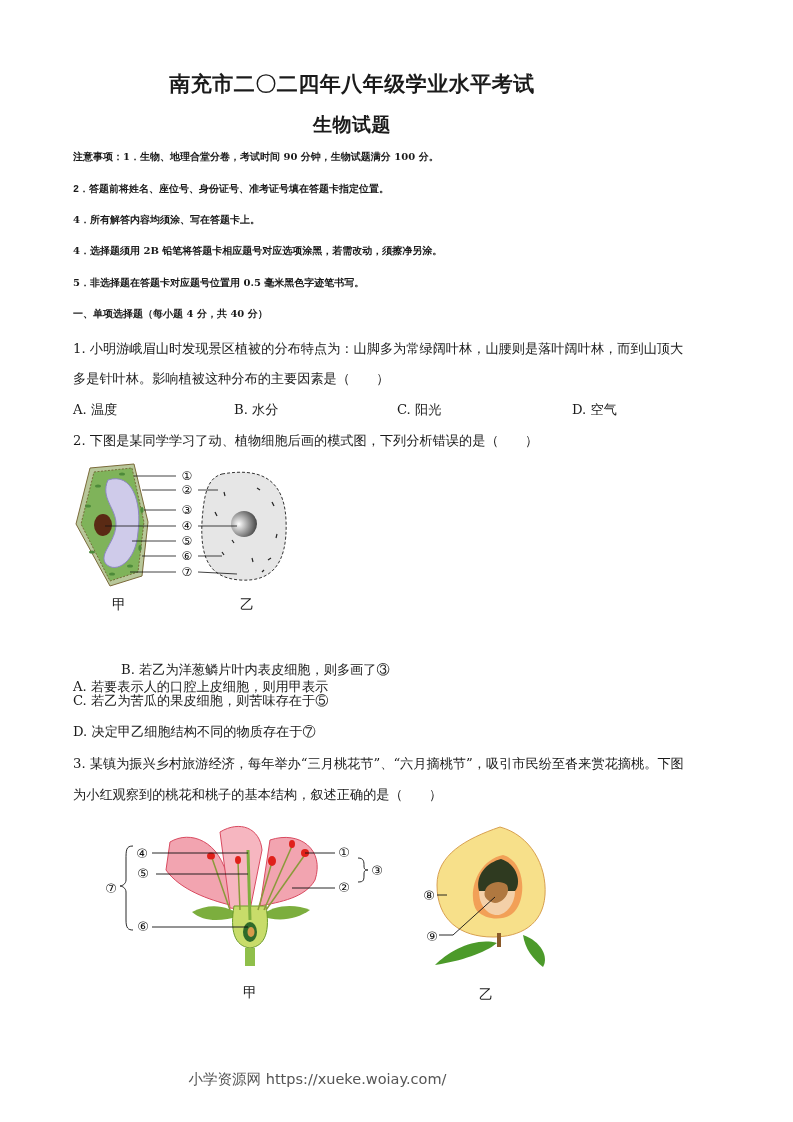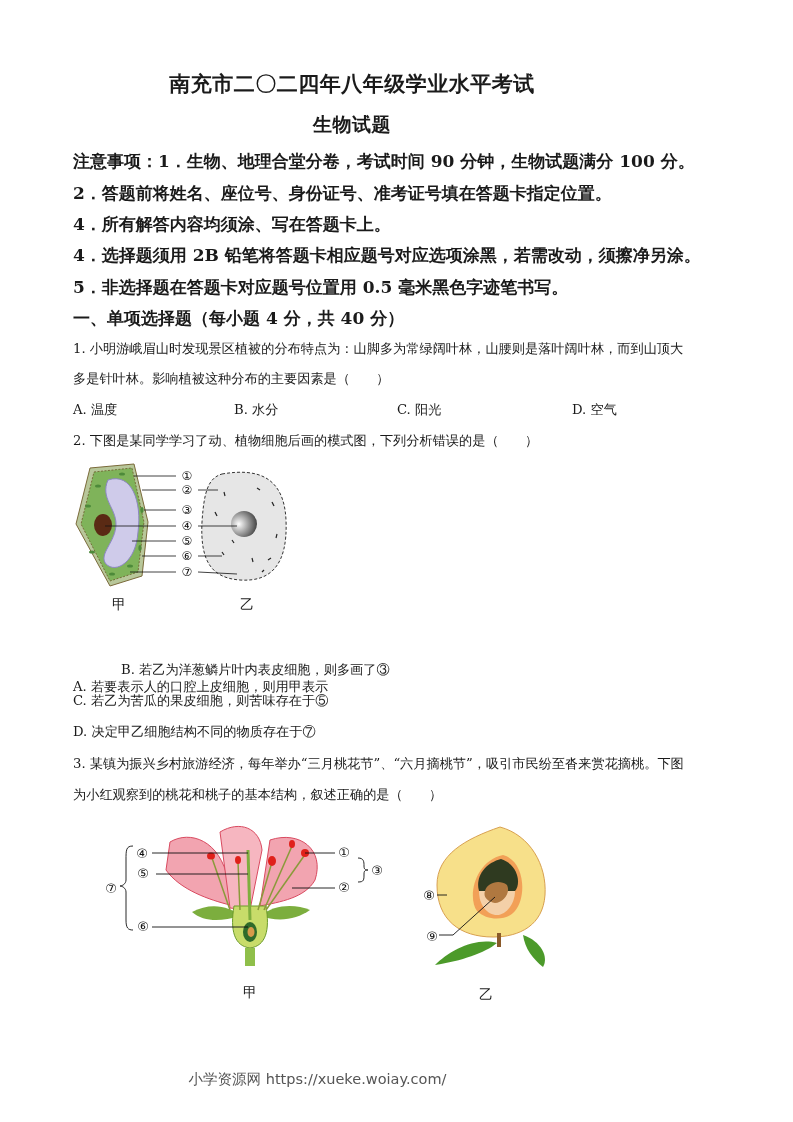--- a/index.html
+++ b/index.html
@@ -1,34 +1,34 @@
 <!DOCTYPE html>
 <html><head>
 <meta charset="utf-8">
 <style>
   html, body { margin: 0; padding: 0; background: #ffffff; }
   body { width: 793px; height: 1122px; position: relative; overflow: hidden;
          font-family: "DejaVu Serif", "Liberation Serif", serif; color: #1a1a1a; }
   .abs { position: absolute; }
   .title { left: 0; width: 704px; text-align: center; font-weight: bold; font-size: 21px; letter-spacing: 0.5px; }
-  .bold-line { left: 73px; font-weight: bold; font-size: 17px; white-space: nowrap; }
+  .bold-line { left: 73px; font-weight: bold; font-size: 10px; white-space: nowrap; }
   .q { left: 73px; font-size: 13.2px; white-space: nowrap; }
   .opt { font-size: 13.2px; white-space: nowrap; }
   .cap { font-family: "DejaVu Sans", sans-serif; font-size: 14px; }
   .footer { left: 0; width: 635px; text-align: center; top: 1070px; font-family: "DejaVu Sans", sans-serif;
             font-size: 14.5px; color: #555; }
 </style>
 </head>
 <body>
 
 <div class="abs title" style="top:70px;">南充市二〇二四年八年级学业水平考试</div>
 <div class="abs title" style="top:112px;font-size:19px;">生物试题</div>
 
 <div class="abs bold-line" style="top:150px;">注意事项：1．生物、地理合堂分卷，考试时间 90 分钟，生物试题满分 100 分。</div>
-<div class="abs bold-line" style="top:182px;">2．答题前将姓名、座位号、身份证号、准考证号填在答题卡指定位置。</div>
+<div class="abs bold-line" style="top:182px;font-family:Liberation Mono, monospace;">2．答题前将姓名、座位号、身份证号、准考证号填在答题卡指定位置。</div>
 <div class="abs bold-line" style="top:213px;">4．所有解答内容均须涂、写在答题卡上。</div>
 <div class="abs bold-line" style="top:244px;">4．选择题须用 2B 铅笔将答题卡相应题号对应选项涂黑，若需改动，须擦净另涂。</div>
 <div class="abs bold-line" style="top:276px;">5．非选择题在答题卡对应题号位置用 0.5 毫米黑色字迹笔书写。</div>
 <div class="abs bold-line" style="top:307px;">一、单项选择题（每小题 4 分，共 40 分）</div>
 
 <div class="abs q" style="top:340px;">1. 小明游峨眉山时发现景区植被的分布特点为：山脚多为常绿阔叶林，山腰则是落叶阔叶林，而到山顶大</div>
 <div class="abs q" style="top:370px;">多是针叶林。影响植被这种分布的主要因素是（　　）</div>
 <div class="abs opt" style="top:401px;left:73px;">A. 温度</div>
 <div class="abs opt" style="top:401px;left:234px;">B. 水分</div>
 <div class="abs opt" style="top:401px;left:397px;">C. 阳光</div>

